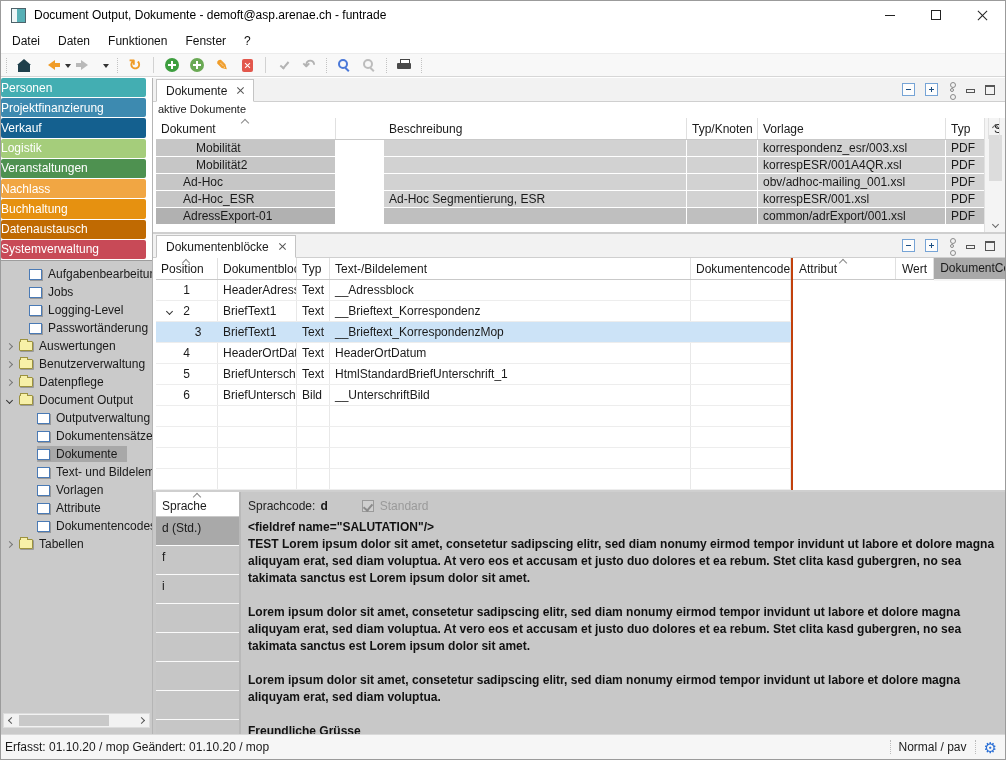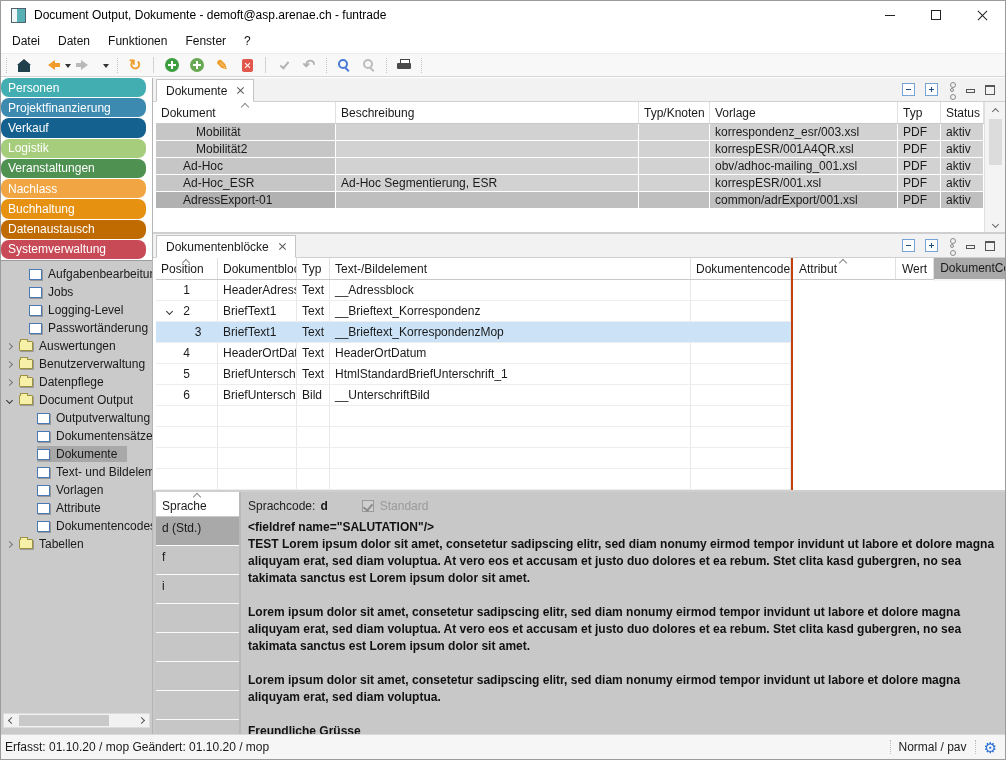--- a/index.html
+++ b/index.html
@@ -59,22 +59,22 @@
   .i-mag.gray::before{border-color:#bdbdbd;}
   .i-mag.gray::after{background:#bdbdbd;}
   .i-print{position:relative;width:14px;height:13px;}
   .i-print::before{content:"";position:absolute;top:0;left:3px;width:8px;height:4px;border:1px solid #444;background:#fff;}
   .i-print::after{content:"";position:absolute;top:4px;left:0;width:14px;height:6px;background:#4a4a4a;border-radius:1px;}
 
   
   .main{position:absolute;top:77px;left:0;right:0;bottom:25px;display:flex;background:#f0f0f0;}
   .sidebar{width:152px;border-right:1px solid #b5b5b5;display:flex;flex-direction:column;background:#cacaca;}
   .modules{height:182px;display:flex;flex-direction:column;background:#fff;}
-  .module-btn{flex:1;margin:0 6px 1px 0;display:flex;align-items:center;padding-left:7px;
-    color:#fff;font-size:12px;border-radius:8px;}
+  .module-btn{flex:1;margin:0 6px 1px 0;display:flex;align-items:center;
+    color:#fff;font-size:12px;border-radius:2px;}
 
   
   .tree{flex:1;position:relative;background:#cacaca;border-top:1px solid #9d9d9d;padding-top:4px;overflow:hidden;}
   .titem{height:18px;display:flex;align-items:center;font-size:12px;white-space:nowrap;}
   .titem .hl{display:flex;align-items:center;height:16px;padding-right:10px;}
   .titem.selected .hl{background:#a8a8a8;}
   .ind0{padding-left:6px;}
   .ind1{padding-left:28px;}
   .ind2{padding-left:36px;}
   .chev{width:5px;height:5px;border-right:1px solid #777;border-top:1px solid #777;
@@ -125,21 +125,21 @@
   .filter-label{height:16px;font-size:11px;padding-left:5px;background:#fff;flex:none;line-height:15px;}
   .dtable{flex:1;display:flex;min-height:0;padding-left:3px;background:#fff;}
   .dcols{flex:1;display:flex;flex-direction:column;min-width:0;}
   .dheader{height:22px;display:flex;border-bottom:1px solid #c9c9c9;background:#fff;flex:none;}
   .dh{position:relative;font-size:12px;display:flex;align-items:flex-end;padding:0 5px 3px 5px;
     border-right:1px solid #e0e0e0;overflow:hidden;white-space:nowrap;}
   .drow{height:17px;display:flex;font-size:12px;flex:none;}
   .dc{background:#d2d2d2;border-right:1px solid #fff;border-bottom:1px solid #fff;
     padding:0 5px;line-height:16px;overflow:hidden;white-space:nowrap;}
   .dcol1{width:180px;flex:none;}
-  .dcol2{width:303px;flex:none;}
+  .dcol2{width:303px;flex:none;margin-left:48px;}
   .dcol3{width:71px;flex:none;}
   .dcol4{width:188px;flex:none;}
   .dcol5{width:43px;flex:none;}
   .dcol6{flex:1;}
   .drow .dcol1{background:#c6c6c6;}
   .drow.lvl2 .dcol1{padding-left:40px;}
   .drow.lvl1 .dcol1{padding-left:27px;}
   .drow.sel .dc{background:#bfbfbf;}
   .drow.sel .dcol1{background:#b1b1b1;}
   .vscroll{width:21px;flex:none;background:#f4f4f4;border-left:1px solid #e0e0e0;
@@ -421,20 +421,21 @@
             <span class="tab-close"></span>
           </div>
           <div class="paneltools">
             <span class="pt-box"></span>
             <span class="pt-box plus"></span>
             <span class="pt-kebab"></span>
             <span class="pt-min"></span>
             <span class="pt-max"></span>
           </div>
         </div>
+        <div class="filter-label">aktive Dokumente</div>
         <div class="dtable">
           <div class="dcols">
             <div class="dheader">
               <span class="dh dcol1">
                   <span class="sortcaret"></span>
                   <span>Dokument</span>
                 </span>
               <span class="dh dcol2">
                   <span>Beschreibung</span>
                 </span>

